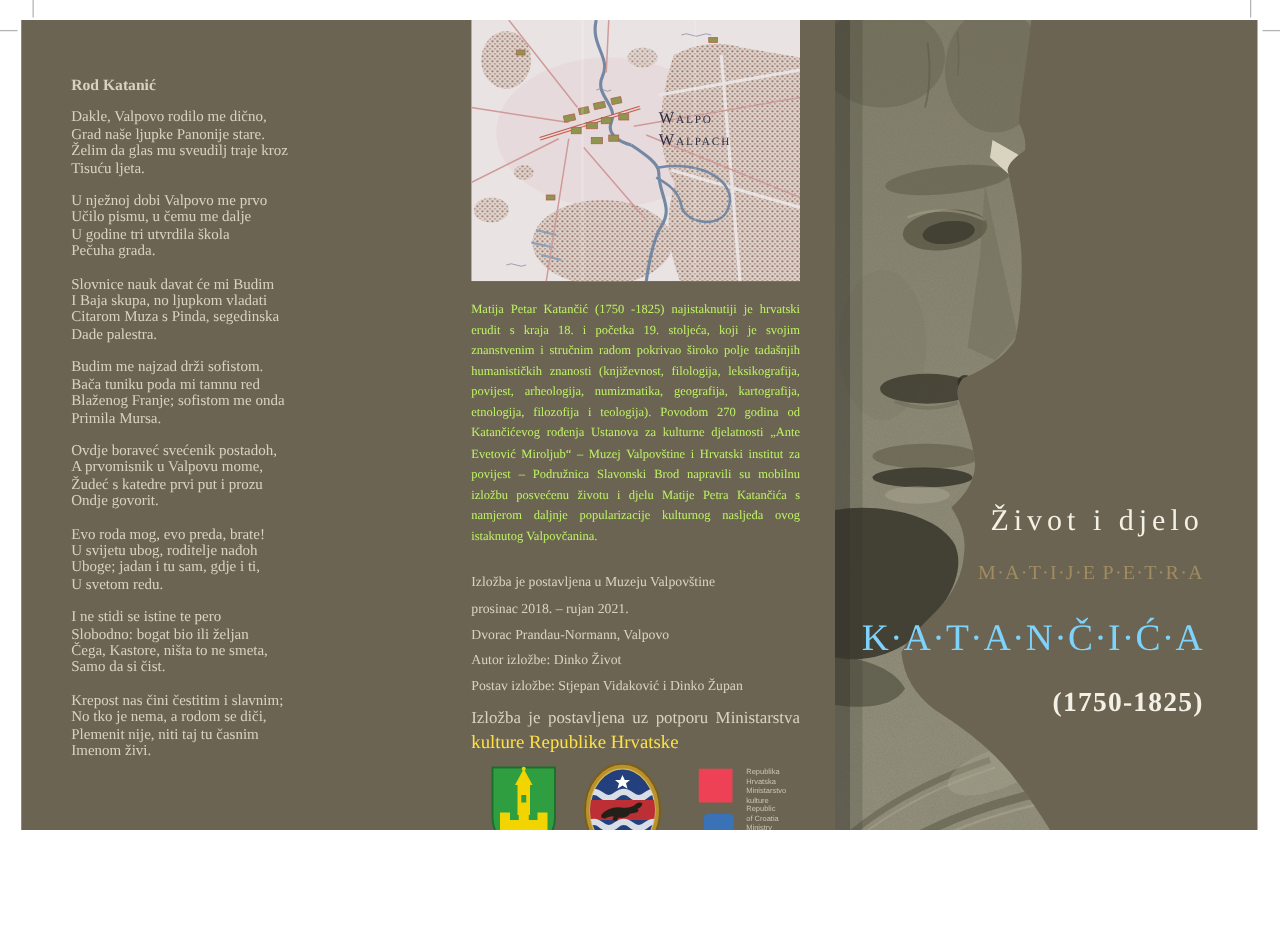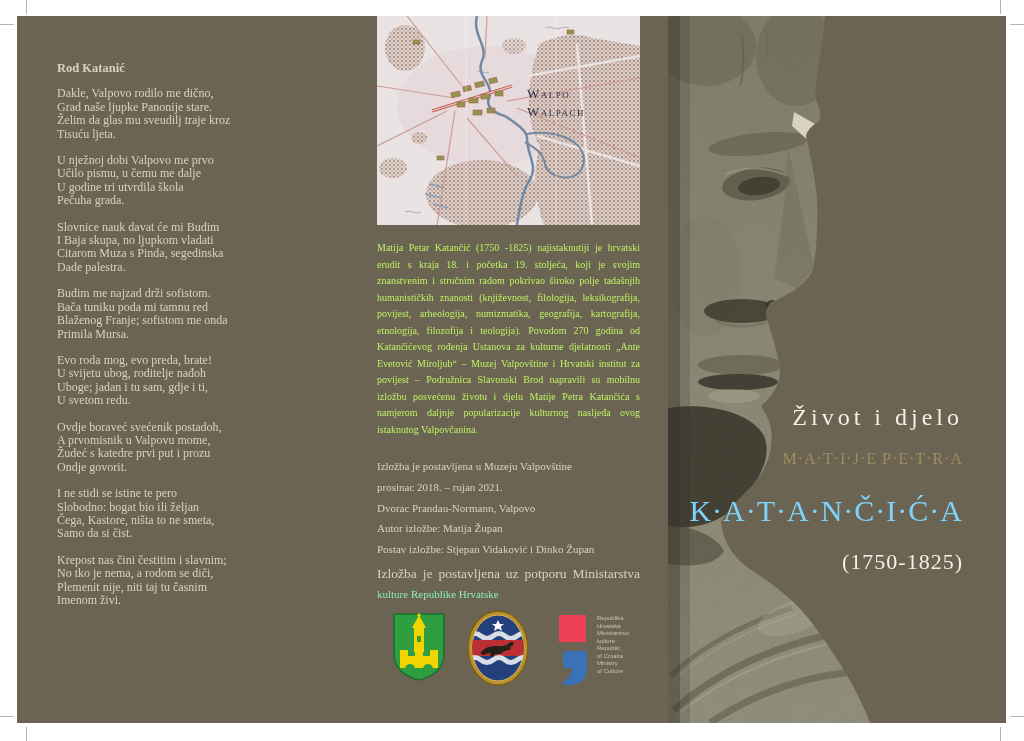--- a/index.html
+++ b/index.html
@@ -1,48 +1,48 @@
 <!DOCTYPE html>
 <html><head>
 <meta charset="utf-8">
 <style>
   html,body{margin:0;padding:0;background:#ffffff;}
-  .page{position:relative;width:1024px;height:741px;background:#ffffff;overflow:hidden;
+  .page{position:relative;width:1024px;height:664px;background:#ffffff;overflow:hidden;
         font-family:"Liberation Serif","DejaVu Serif",serif;}
   .crop{position:absolute;background:#b3b3b3;}
   .brochure{position:absolute;left:17px;top:16px;width:989px;height:707px;background:#6b6452;overflow:hidden;}
 
   
   .poem{position:absolute;left:40px;top:46px;width:300px;color:#d8d3c1;font-size:12px;line-height:13.4px;}
   .poem-title{font-weight:bold;font-size:12.5px;margin-bottom:12px;}
   .stanza{white-space:pre-line;margin-bottom:13px;}
   .attribution{white-space:pre-line;margin-top:14px;}
 
   
   .mid{position:absolute;left:360px;top:0;width:263px;height:707px;}
   .map{position:absolute;left:0;top:0;width:263px;height:209px;display:block;}
   .para{position:absolute;left:0;top:224px;width:263px;color:#bef264;font-size:10px;line-height:16.5px;
         text-align:justify;}
   .info{position:absolute;left:0;top:440px;width:263px;color:#d8d3c1;font-size:11px;line-height:20.8px;}
   .support1{position:absolute;left:0;top:547px;width:263px;color:#d8d3c1;font-size:13.5px;line-height:21px;
             text-align:justify;text-align-last:justify;}
-  .support2{position:absolute;left:0;top:568px;width:263px;color:#86efac;font-size:11px;line-height:21px;}
+  .support2{position:absolute;left:0;top:568px;width:263px;color:#fde047;font-size:15px;line-height:21px;}
   .logo{position:absolute;display:block;}
   .ministry{position:absolute;left:180px;top:597px;width:110px;height:100px;}
   .ministry svg{position:absolute;left:0;top:0;}
   .ministry-text{position:absolute;left:40px;top:2px;color:#c9c3b0;font-family:"Liberation Sans","DejaVu Sans",sans-serif;
                  font-size:6px;line-height:7.5px;white-space:pre-line;}
 
   
   .statue{position:absolute;left:629px;top:0;display:block;}
   .titles{position:absolute;right:43px;top:387px;text-align:right;color:#f3f0e5;}
   .subtitle{font-size:24px;letter-spacing:4px;line-height:28px;}
   .name1{margin-top:16px;font-size:16px;letter-spacing:1px;line-height:24px;color:#a08c60;}
   .name2{margin-top:22px;font-size:30px;letter-spacing:1px;line-height:36px;color:#7dd3fc;}
-  .years{margin-top:18px;font-size:22px;letter-spacing:1px;line-height:30px;}
+  .years{margin-top:18px;font-size:22px;letter-spacing:1px;line-height:30px;font-weight:bold;}
 
   .map-label{font-family:"Liberation Serif","DejaVu Serif",serif;fill:#2e2e44;letter-spacing:1.5px;
              font-variant:small-caps;}
 </style>
 </head>
 <body>
 
 <div class="page">
 
   <div class="crop" style="left:0;top:24px;width:14px;height:1px;"></div>
@@ -67,28 +67,28 @@
 U godine tri utvrdila škola
 Pečuha grada.</div>
       <div class="stanza">Slovnice nauk davat će mi Budim
 I Baja skupa, no ljupkom vladati
 Citarom Muza s Pinda, segedinska
 Dade palestra.</div>
       <div class="stanza">Budim me najzad drži sofistom.
 Bača tuniku poda mi tamnu red
 Blaženog Franje; sofistom me onda
 Primila Mursa.</div>
+      <div class="stanza">Ovdje boraveć svećenik postadoh,
+A prvomisnik u Valpovu mome,
+Žudeć s katedre prvi put i prozu
+Ondje govorit.</div>
       <div class="stanza">Evo roda mog, evo preda, brate!
 U svijetu ubog, roditelje nađoh
 Uboge; jadan i tu sam, gdje i ti,
 U svetom redu.</div>
-      <div class="stanza">Ovdje boraveć svećenik postadoh,
-A prvomisnik u Valpovu mome,
-Žudeć s katedre prvi put i prozu
-Ondje govorit.</div>
       <div class="stanza">I ne stidi se istine te pero
 Slobodno: bogat bio ili željan
 Čega, Kastore, ništa to ne smeta,
 Samo da si čist.</div>
       <div class="stanza">Krepost nas čini čestitim i slavnim;
 No tko je nema, a rodom se diči,
 Plemenit nije, niti taj tu časnim
 Imenom živi.</div>
     </div>
 
@@ -147,21 +147,21 @@
         <rect x="88" y="0" width="2" height="209" fill="#ffffff" opacity="0.18"></rect>
         <rect x="178" y="0" width="2" height="209" fill="#ffffff" opacity="0.14"></rect>
       </svg>
 
       <div class="para">Matija Petar Katančić (1750 -1825) najistaknutiji je hrvatski erudit s kraja 18. i početka 19. stoljeća, koji je svojim znanstvenim i stručnim radom pokrivao široko polje tadašnjih humanističkih znanosti (književnost, filologija, leksikografija, povijest, arheologija, numizmatika, geografija, kartografija, etnologija, filozofija i teologija). Povodom 270 godina od Katančićevog rođenja Ustanova za kulturne djelatnosti „Ante Evetović Miroljub“ – Muzej Valpovštine i Hrvatski institut za povijest – Podružnica Slavonski Brod napravili su mobilnu izložbu posvećenu životu i djelu Matije Petra Katančića s namjerom daljnje popularizacije kulturnog nasljeđa ovog istaknutog Valpovčanina.</div>
 
       <div class="info">
         <div>Izložba je postavljena u Muzeju Valpovštine</div>
         <div>prosinac 2018. – rujan 2021.</div>
         <div>Dvorac Prandau-Normann, Valpovo</div>
-        <div>Autor izložbe: Matija Župan</div>
+        <div>Autor izložbe: Dinko Život</div>
         <div>Postav izložbe: Stjepan Vidaković i Dinko Župan</div>
       </div>
       <div class="support1">Izložba je postavljena uz potporu Ministarstva</div>
       <div class="support2">kulture Republike Hrvatske</div>
 
       <svg class="logo" style="left:15px;top:596px;" width="54" height="70" viewBox="0 0 54 70">
         <path d="M2,2 h50 v40 q0,20 -25,26 q-25,-6 -25,-26 z" fill="#2f9e41" stroke="#1c6e2c" stroke-width="1.5"></path>
         <rect x="8" y="44" width="38" height="12" fill="#f2d400"></rect>
         <rect x="8" y="38" width="8" height="6" fill="#f2d400"></rect>
         <rect x="23" y="38" width="8" height="6" fill="#f2d400"></rect>

